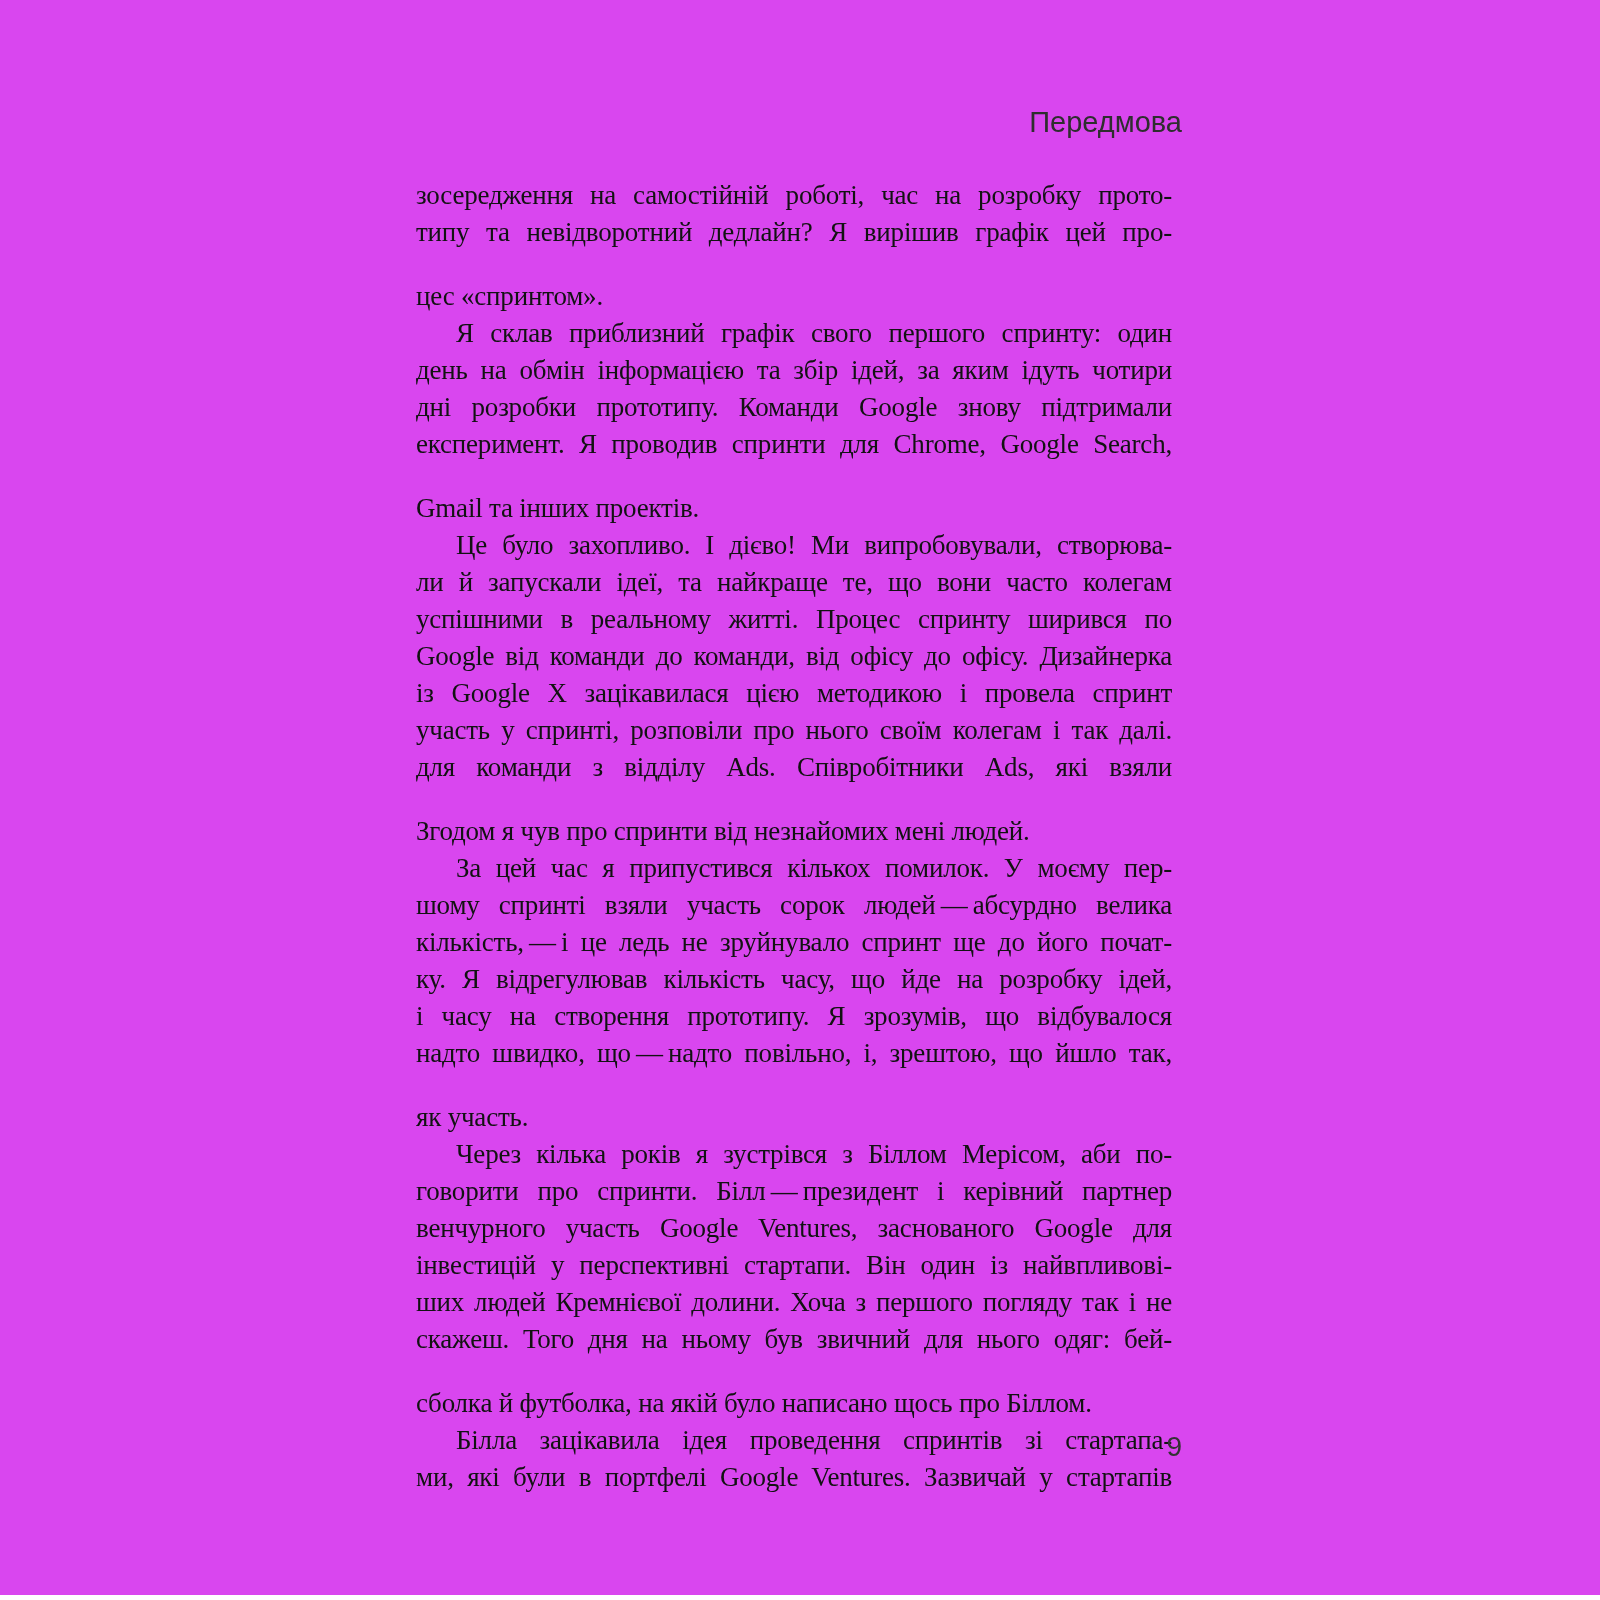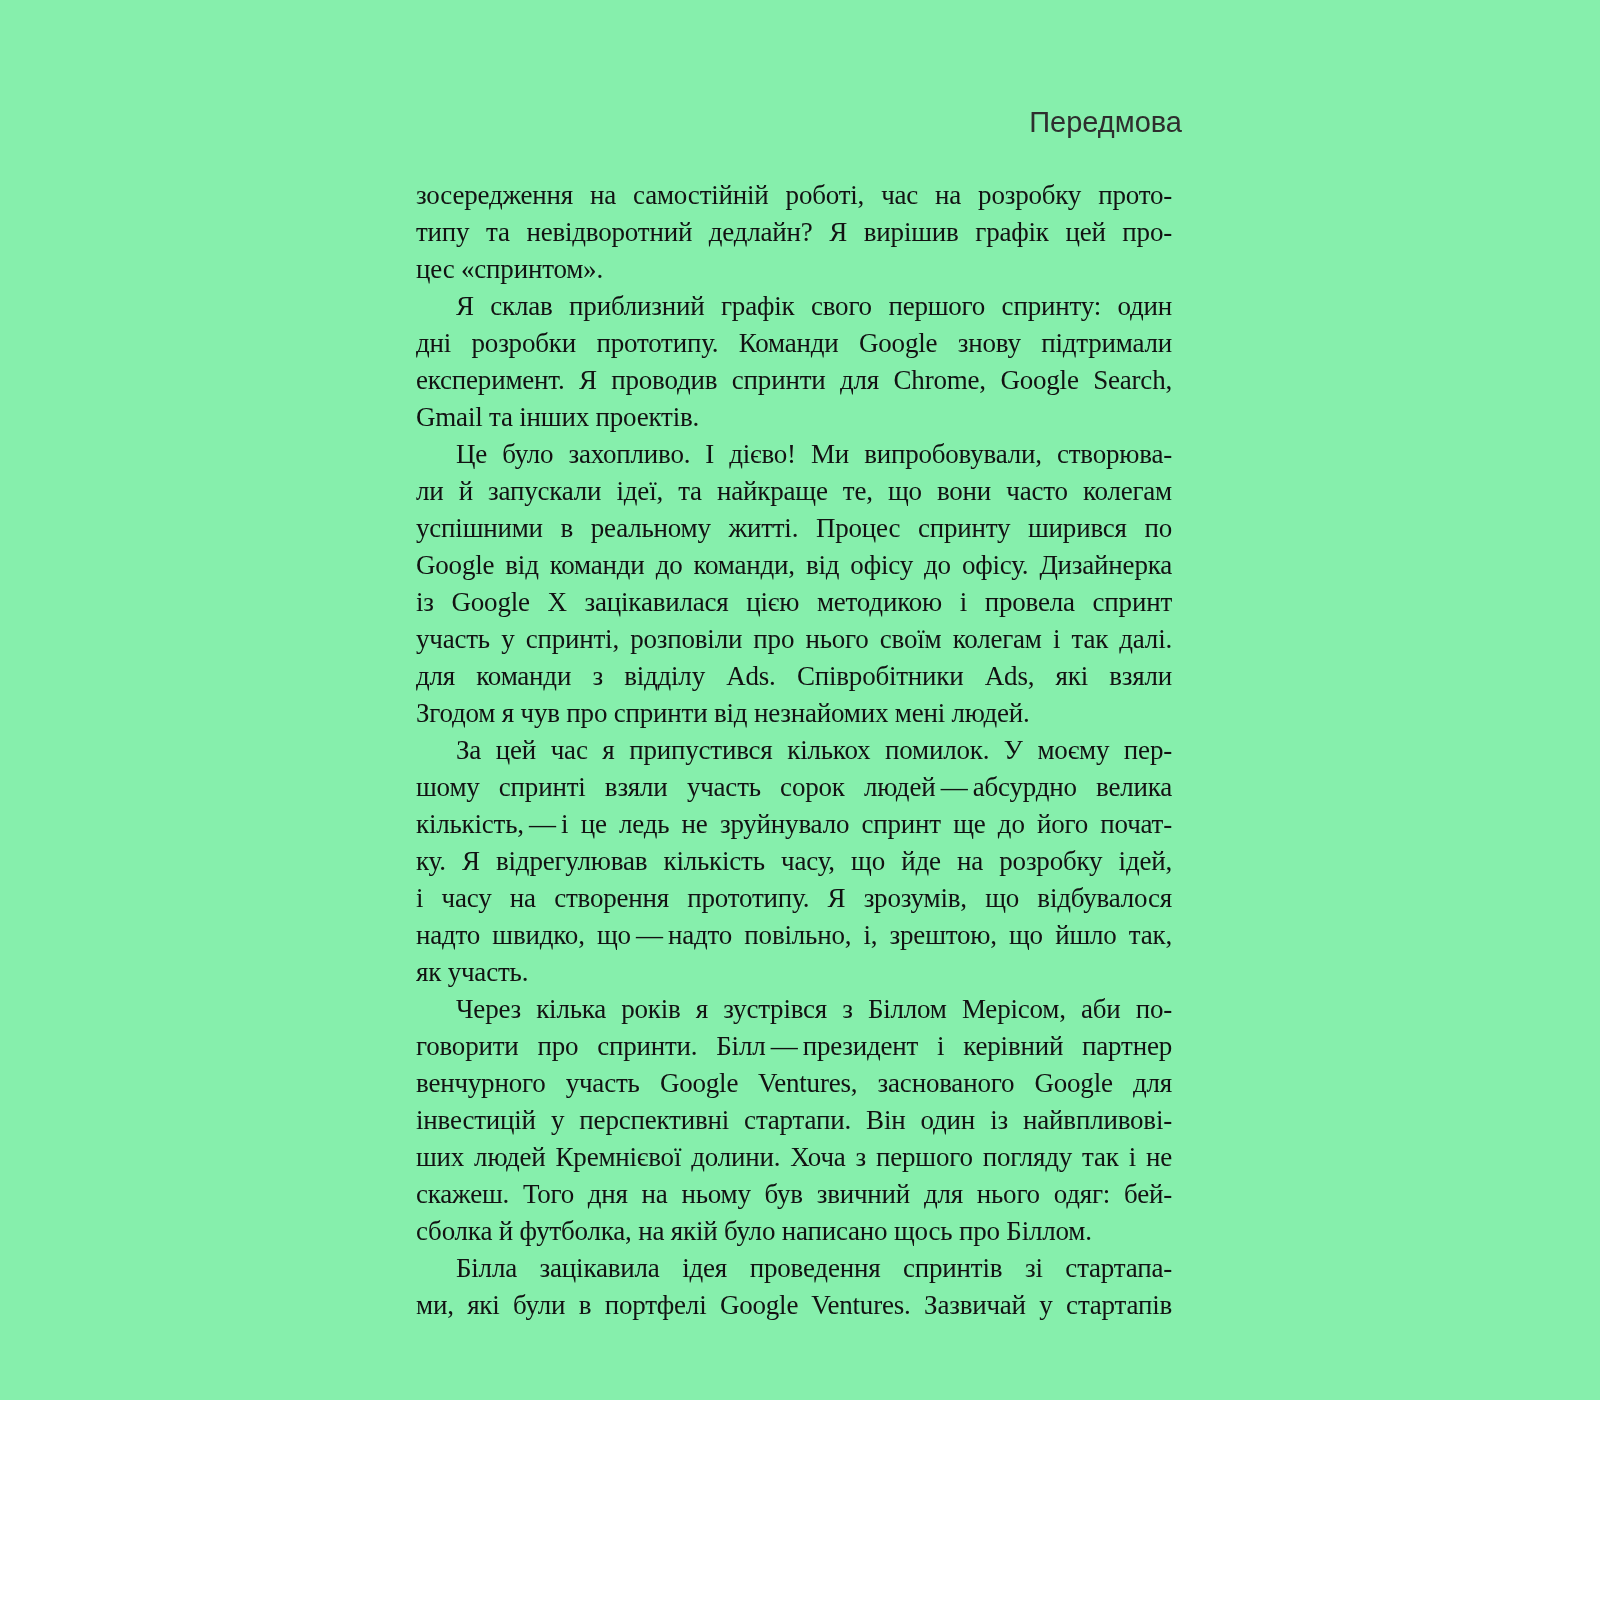--- a/index.html
+++ b/index.html
@@ -3,22 +3,22 @@
 <meta charset="utf-8">
 <style>
   html, body {
     margin: 0;
     padding: 0;
     background: #ffffff;
   }
   .page {
     position: relative;
     width: 1600px;
-    height: 1400px;
-    background: #86efac;
+    height: 1595px;
+    background: #d946ef;
     overflow: hidden;
   }
   .running-head {
     position: absolute;
     top: 106px;
     left: 416px;
     width: 766px;
     text-align: right;
     font-family: "Liberation Sans", sans-serif;
     font-size: 29px;
@@ -38,20 +38,21 @@
   }
   .para { margin: 0; padding: 0; }
   .line {
     text-align: justify;
     text-align-last: justify;
     hyphens: none;
   }
   .line.last {
     text-align: left;
     text-align-last: left;
+    margin-top: 27px;
   }
   .line.indent {
     text-indent: 40px;
   }
   .page-number {
     position: absolute;
     top: 1431px;
     left: 416px;
     width: 766px;
     text-align: right;
@@ -68,20 +69,21 @@
   <div class="running-head">Передмова</div>
 
   <div class="body-block">
       <div class="para">
         <div class="line">зосередження на самостійній роботі, час на розробку прото-</div>
         <div class="line">типу та невідворотний дедлайн? Я вирішив графік цей про-</div>
         <div class="line last">цес «спринтом».</div>
       </div>
       <div class="para">
         <div class="line indent">Я склав приблизний графік свого першого спринту: один</div>
+        <div class="line">день на обмін інформацією та збір ідей, за яким ідуть чотири</div>
         <div class="line">дні розробки прототипу. Команди Google знову підтримали</div>
         <div class="line">експеримент. Я проводив спринти для Chrome, Google Search,</div>
         <div class="line last">Gmail та інших проектів.</div>
       </div>
       <div class="para">
         <div class="line indent">Це було захопливо. І дієво! Ми випробовували, створюва-</div>
         <div class="line">ли й запускали ідеї, та найкраще те, що вони часто колегам</div>
         <div class="line">успішними в реальному житті. Процес спринту ширився по</div>
         <div class="line">Google від команди до команди, від офісу до офісу. Дизайнерка</div>
         <div class="line">із Google X зацікавилася цією методикою і провела спринт</div>

